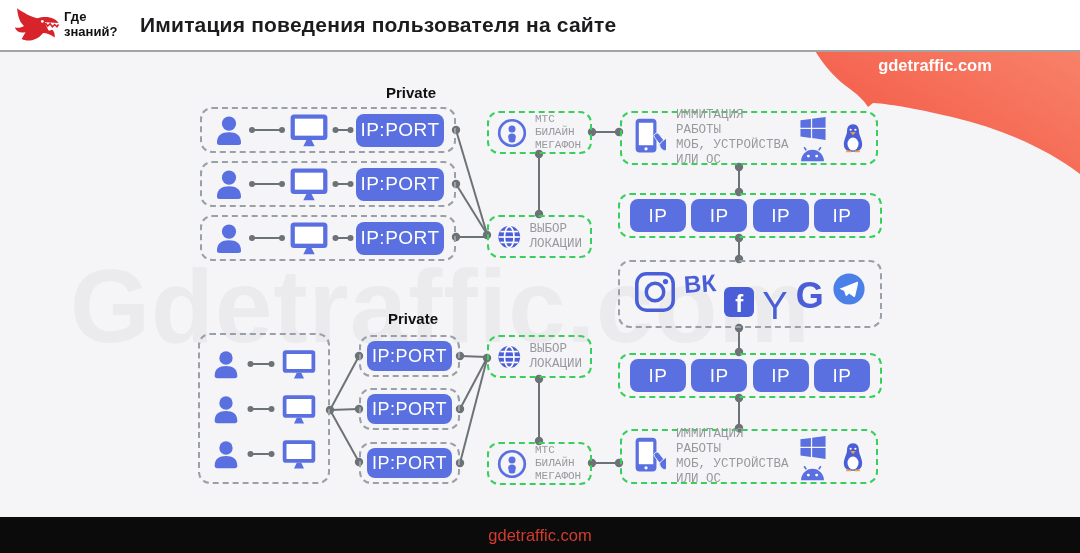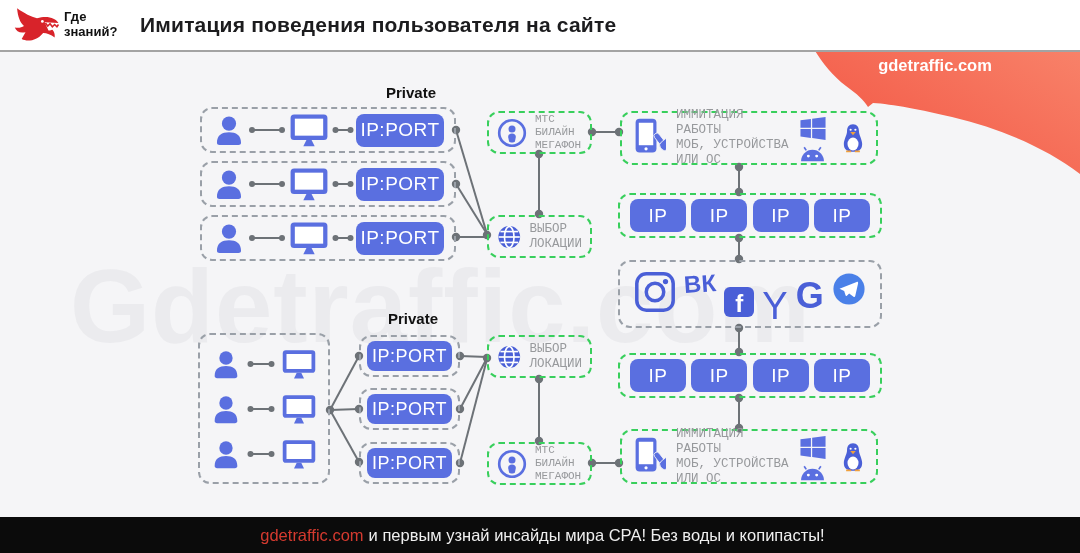--- a/index.html
+++ b/index.html
@@ -423,16 +423,15 @@
     </svg>
     <div class="boxtext" style="font-size:11px;line-height:13px;">
       <span>МТС</span>
       <span>БИЛАЙН</span>
       <span>МЕГАФОН</span>
     </div>
   </div>
 
   <div class="footer">
     <span class="link" style="margin:0 5px;">gdetraffic.com</span>
-    <span> и первым узнай инсайды мира CPA! Без воды и копипасты!</span>
   </div>
 
 </div>
 
 </body></html>

